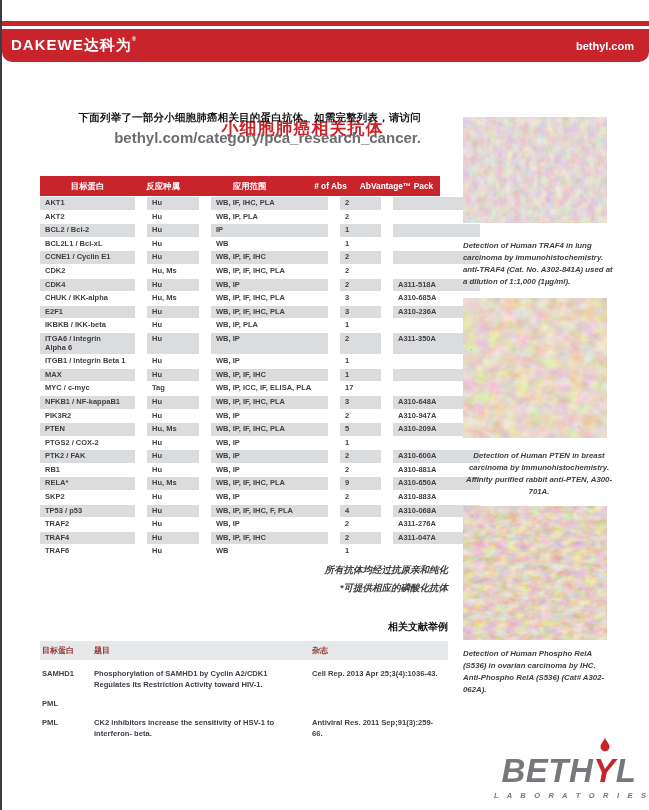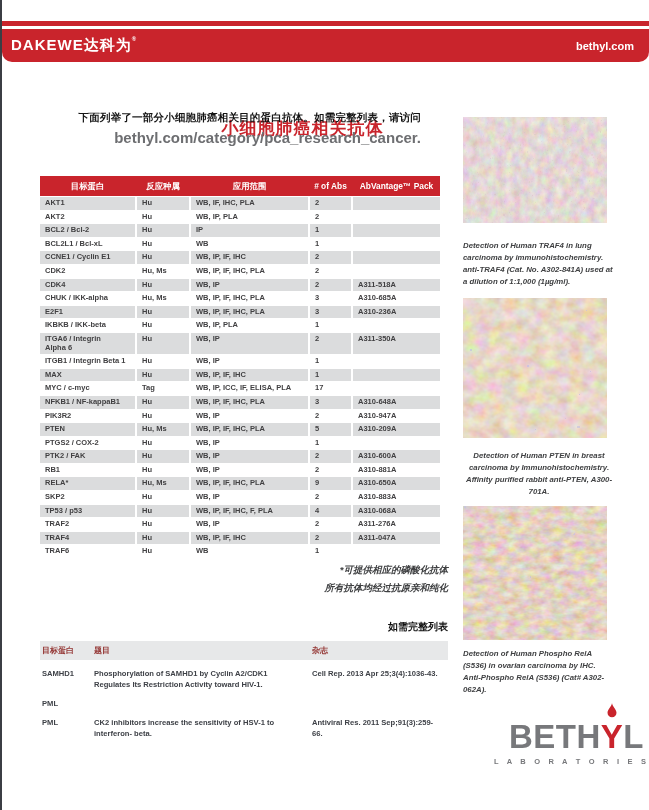--- a/index.html
+++ b/index.html
@@ -27,21 +27,21 @@
   .intro-url { font-size:15px; font-weight:bold; color:#6d6e71; margin-top:4px; }
 
   
   .ab-table { position:absolute; left:40px; top:176px; width:400px; }
   .ab-head {
     display:grid; grid-template-columns:95px 52px 117px 41px 87px; column-gap:2px;
     background:#C9242C; color:#fff; font-size:8.4px; font-weight:bold;
     height:20px; align-items:center; text-align:center; margin-bottom:1px;
   }
   .ab-row {
-    display:grid; grid-template-columns:95px 52px 117px 41px 87px; column-gap:2px;
+    display:grid; grid-template-columns:95px 52px 117px 41px 87px; column-gap:12px;
     margin-bottom:1px;
   }
   .ab-row > div {
     background:#DBDCDD; font-size:7.5px; font-weight:bold; color:#414042;
     line-height:8.6px; padding:2px 5px; white-space:pre;
   }
   .ab-row.alt > div { background:#fff; }
 
   .notes { position:absolute; right:201px; top:561px; text-align:right; font-style:italic;
     font-size:9.5px; font-weight:bold; color:#3f4042; line-height:1.85; }
@@ -55,21 +55,21 @@
   .lit-row { display:grid; grid-template-columns:52px 218px 138px; margin-top:8px; padding-left:2px; }
   .lit-row > div { font-size:7.6px; font-weight:bold; color:#3e4147; line-height:1.45; padding-right:10px; }
 
   
   .ihc { position:absolute; left:463px; width:144px; overflow:hidden; }
   .ihc svg { display:block; }
   .cap { position:absolute; left:463px; width:152px; font-size:7.8px; font-style:italic;
     font-weight:bold; color:#3f4042; line-height:1.55; }
 
   
-  .bethyl { position:absolute; left:494px; top:720px; width:150px; text-align:right; }
+  .bethyl { position:absolute; left:494px; top:754px; width:150px; text-align:center;font-style:italic; }
   .bethyl-name { font-size:33px; font-weight:bold; color:#77787B; letter-spacing:0.5px; line-height:1; }
   .bethyl-name .y { color:#C9242C; position:relative; }
   .bethyl-name .y svg { position:absolute; left:50%; transform:translateX(-50%); top:-15px; }
   .bethyl-sub { font-size:7.5px; font-weight:bold; color:#77787B; letter-spacing:3.2px;
     margin-top:4px; white-space:nowrap; }
 </style>
 </head>
 <body>
 
 <div class="left-edge"></div>
@@ -276,25 +276,25 @@
     <div>TRAF6</div>
     <div>Hu</div>
     <div>WB</div>
     <div>1</div>
     <div></div>
   </div>
     </div>
 </div>
 
 <div class="notes">
+  <div>所有抗体均经过抗原亲和纯化</div>
   <div>*可提供相应的磷酸化抗体</div>
-  <div>所有抗体均经过抗原亲和纯化</div>
-</div>
-
-<div class="lit-title">如需完整列表</div>
+</div>
+
+<div class="lit-title">相关文献举例</div>
 
 <div class="lit-table">
   <div class="lit-head">
     <div>目标蛋白</div>
     <div>题目</div>
     <div>杂志</div>
   </div>
   <div>
       <div class="lit-row">
     <div>SAMHD1</div>

